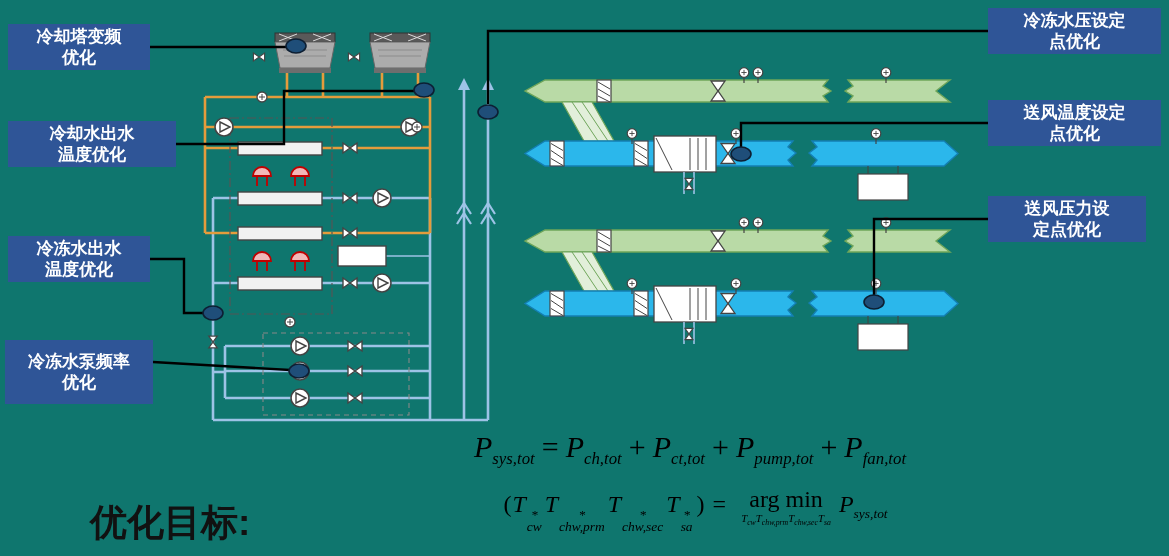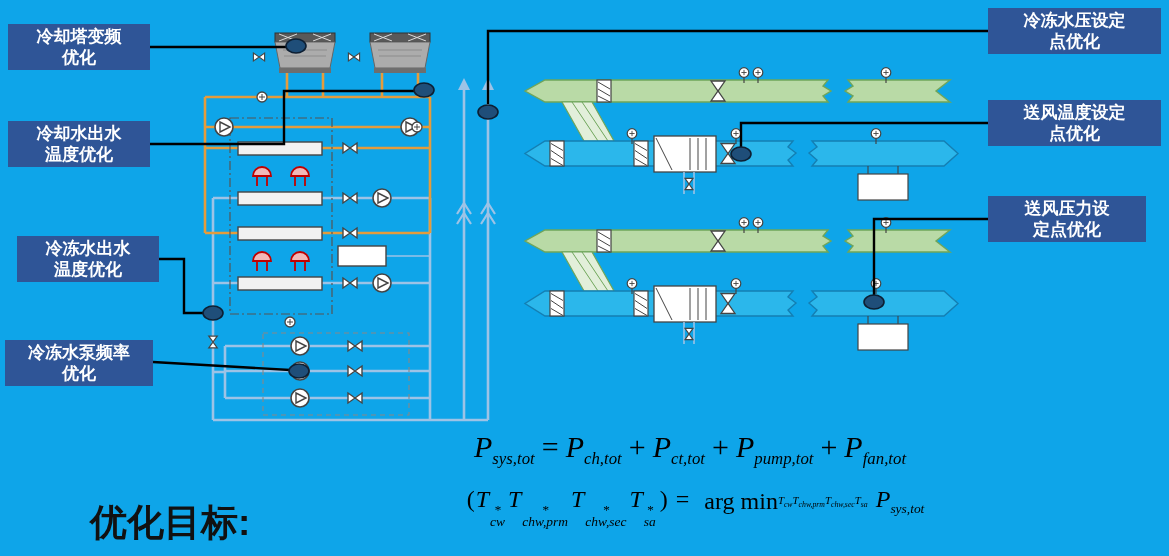--- a/index.html
+++ b/index.html
@@ -1,33 +1,33 @@
 <!DOCTYPE html>
 <html><head>
 <meta charset="utf-8">
 <style>
   html,body{margin:0;padding:0;background:#fff;}
-  .slide{position:relative;width:1169px;height:556px;background:#0ea5e9;overflow:hidden;
+  .slide{position:relative;width:1169px;height:556px;background:#0f766e;overflow:hidden;
          font-family:"Liberation Sans",sans-serif;}
   .diagram{position:absolute;left:0;top:0;}
   .callout{position:absolute;background:#2F5597;color:#fff;display:flex;align-items:center;
            justify-content:center;text-align:center;font-weight:bold;font-size:17px;
            line-height:1.25;box-sizing:border-box;padding:2px 4px;}
   .callout span{white-space:pre-line;}
   .objective{position:absolute;left:90px;top:498px;font-size:37px;font-weight:bold;color:#111;}
   .formula{position:absolute;font-family:"Liberation Serif",serif;font-style:italic;color:#000;
            text-align:center;}
   .formula sub{font-size:0.56em;font-style:italic;}
   .formula .op{font-style:normal;padding:0 7px;}
   .f1{left:400px;top:430px;width:580px;font-size:30px;}
   .f2{left:385px;top:486px;width:620px;font-size:24px;}
   .ss{display:inline-flex;flex-direction:column;vertical-align:-0.5em;line-height:0.8;
       font-size:0.56em;margin-left:1px;margin-right:3px;}
   .ss sup,.ss sub{font-size:1em;line-height:0.9;}
-  .argmin-stack{display:inline-flex;flex-direction:row;align-items:center;
+  .argmin-stack{display:inline-flex;flex-direction:column;align-items:center;
                 vertical-align:middle;margin:0 8px;}
   .argmin{font-style:normal;}
   .argmin-under{font-size:0.45em;line-height:1;font-style:italic;}
   .argmin-under sub{font-size:0.72em;}
 </style>
 </head>
 <body>
 
 <div class="slide">
 
@@ -211,29 +211,29 @@
     <ellipse cx="299" cy="371" rx="10" ry="7"></ellipse>
     <ellipse cx="741" cy="154" rx="10" ry="7"></ellipse>
     <ellipse cx="874" cy="302" rx="10" ry="7"></ellipse>
   </g>
 </svg>
 
 <div class="callout" style="left:8px;top:24px;width:142px;height:46px;">
       <span>冷却塔变频
 优化</span>
     </div>
-<div class="callout" style="left:8px;top:121px;width:142px;height:46px;align-items:center;">
+<div class="callout" style="left:8px;top:121px;width:168px;height:46px;align-items:center;">
       <span>冷却水出水
 温度优化</span>
     </div>
-<div class="callout" style="left:8px;top:236px;width:142px;height:46px;margin-left:9px;">
+<div class="callout" style="left:8px;top:236px;width:142px;height:46px;">
       <span>冷冻水出水
 温度优化</span>
     </div>
-<div class="callout" style="left:5px;top:340px;width:148px;height:46px;justify-content:center;">
+<div class="callout" style="left:5px;top:340px;width:148px;height:64px;justify-content:center;">
       <span>冷冻水泵频率
 优化</span>
     </div>
 <div class="callout" style="left:988px;top:8px;width:173px;height:46px;">
       <span>冷冻水压设定
 点优化</span>
     </div>
 <div class="callout" style="left:988px;top:100px;width:173px;height:46px;justify-content:center;">
       <span>送风温度设定
 点优化</span>

